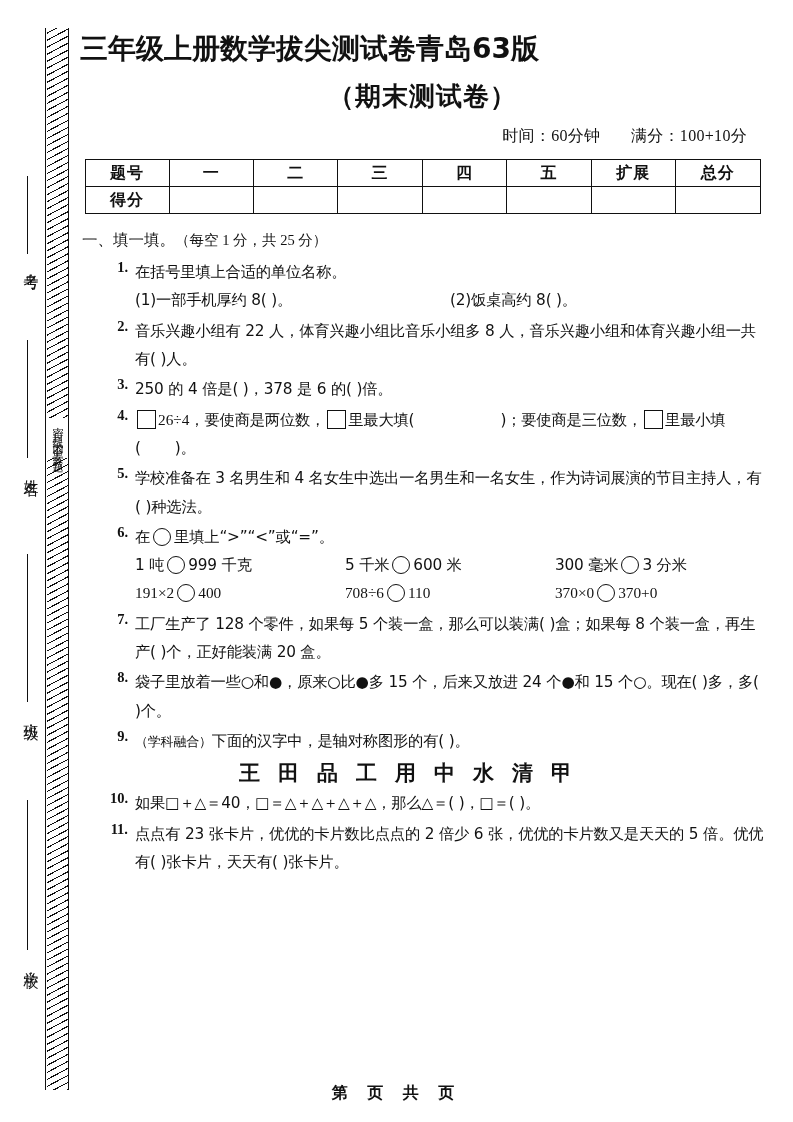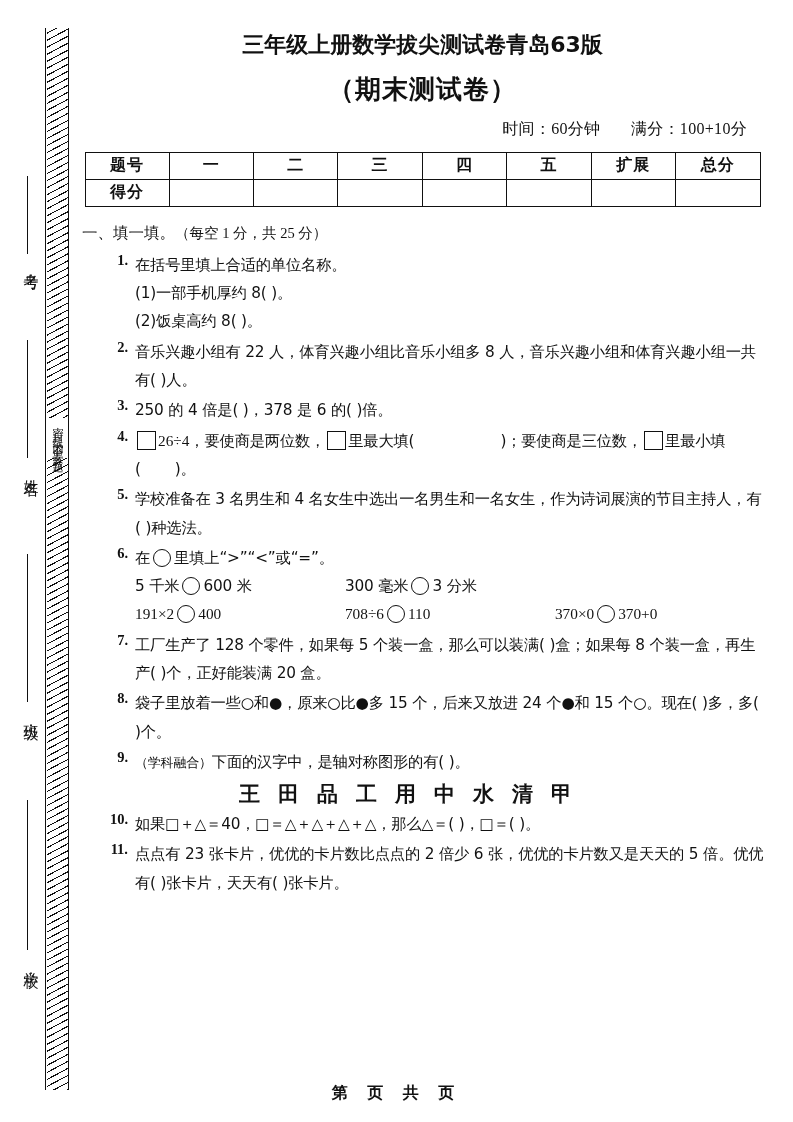--- a/index.html
+++ b/index.html
@@ -82,22 +82,21 @@
   #sheet {
     position: absolute;
     left: 72px; top: 0;
     width: 721px; height: 1122px;
     padding: 26px 28px 0 8px;
   }
 
   .title-main {
     font-family: "DejaVu Sans", sans-serif;
     font-weight: bold;
-    font-size: 22px;
-    text-align: center;
+    font-size: 28px;
     letter-spacing: 0px;
     line-height: 1.22;
     white-space: nowrap;
     margin: 6px 0 0 0;
   }
   .title-sub {
     font-family: "DejaVu Sans", sans-serif;
     font-weight: bold;
     font-size: 26px;
     text-align: center;
@@ -200,21 +199,20 @@
     border: 1.4px solid #111;
     border-radius: 50%;
     vertical-align: -4px;
     margin: 0 3px;
   }
 
   
   .two-col {
     display: flex;
     width: 100%;
-    flex-direction: column;
   }
   .two-col > div { flex: 0 0 50%; }
 
   .three-col {
     display: flex;
     width: 100%;
   }
   .three-col > div { flex: 0 0 33.33%; }
 
   .hanzi-row {
@@ -333,20 +331,21 @@
     <div class="q">
       <div class="q-num">5.</div>
       <div class="q-body">学校准备在 3 名男生和 4 名女生中选出一名男生和一名女生，作为诗词展演的节目主持人，有(    )种选法。</div>
     </div>
 
     <div class="q">
       <div class="q-num">6.</div>
       <div class="q-body">
         <div>在<span class="circ"></span>里填上“&gt;”“&lt;”或“=”。</div>
         <div class="three-col">
+          <div><span>1 吨</span><span class="circ"></span><span>999 千克</span></div>
           <div><span>5 千米</span><span class="circ"></span><span>600 米</span></div>
           <div><span>300 毫米</span><span class="circ"></span><span>3 分米</span></div>
         </div>
         <div class="three-col">
           <div><span class="num">191×2</span><span class="circ"></span><span class="num">400</span></div>
           <div><span class="num">708÷6</span><span class="circ"></span><span class="num">110</span></div>
           <div><span class="num">370×0</span><span class="circ"></span><span class="num">370+0</span></div>
         </div>
       </div>
     </div>

